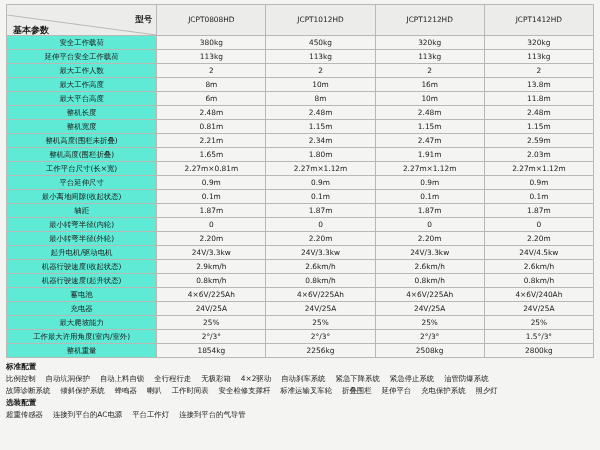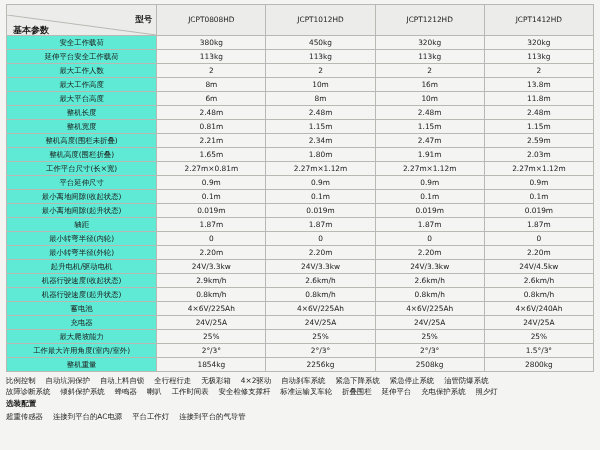--- a/index.html
+++ b/index.html
@@ -216,27 +216,20 @@
           <td>0.9m</td>
         </tr>
         <tr>
           <td class="rowlabel">最小离地间隙(收起状态)</td>
           <td>0.1m</td>
           <td>0.1m</td>
           <td>0.1m</td>
           <td>0.1m</td>
         </tr>
         <tr>
-          <td class="rowlabel">最小离地间隙(起升状态)</td>
-          <td>0.019m</td>
-          <td>0.019m</td>
-          <td>0.019m</td>
-          <td>0.019m</td>
-        </tr>
-        <tr>
           <td class="rowlabel">轴距</td>
           <td>1.87m</td>
           <td>1.87m</td>
           <td>1.87m</td>
           <td>1.87m</td>
         </tr>
         <tr>
           <td class="rowlabel">最小转弯半径(内轮)</td>
           <td>0</td>
           <td>0</td>
@@ -303,19 +296,20 @@
           <td class="rowlabel">整机重量</td>
           <td>1854kg</td>
           <td>2256kg</td>
           <td>2508kg</td>
           <td>2800kg</td>
         </tr>
       </tbody>
   </table>
 
   <div class="footer-block">
+    <div class="foot-title">标准配置</div>
     <div class="foot-line"><span class="item">比例控制</span><span class="item">自动坑洞保护</span><span class="item">自动上料自锁</span><span class="item">全行程行走</span><span class="item">无极彩箱</span><span class="item">4×2驱动</span><span class="item">自动刹车系统</span><span class="item">紧急下降系统</span><span class="item">紧急停止系统</span><span class="item">油管防爆系统</span></div>
     <div class="foot-line"><span class="item">故障诊断系统</span><span class="item">倾斜保护系统</span><span class="item">蜂鸣器</span><span class="item">喇叭</span><span class="item">工作时间表</span><span class="item">安全检修支撑杆</span><span class="item">标准运输叉车轮</span><span class="item">折叠围栏</span><span class="item">延伸平台</span><span class="item">充电保护系统</span><span class="item">照夕灯</span></div>
     <div class="foot-title">选装配置</div>
     <div class="foot-line"><span class="item">超重传感器</span><span class="item">连接到平台的AC电源</span><span class="item">平台工作灯</span><span class="item">连接到平台的气导管</span></div>
   </div>
 
 </div>
 
 </body></html>

